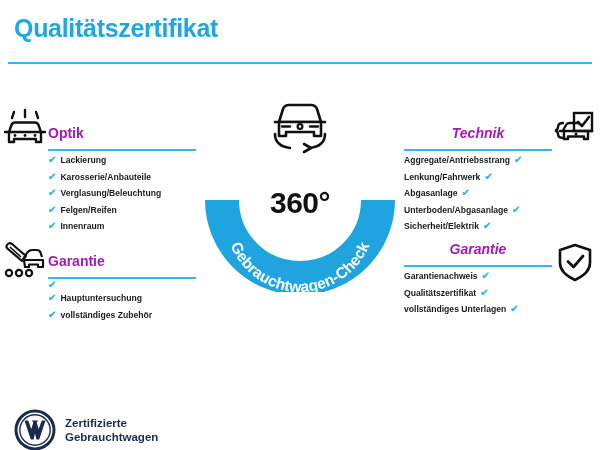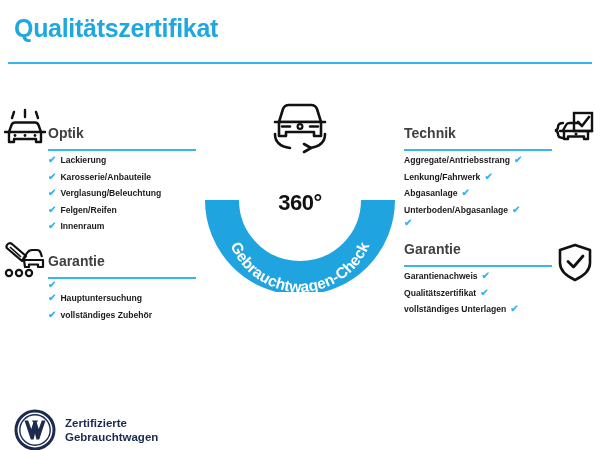--- a/index.html
+++ b/index.html
@@ -46,21 +46,21 @@
   .section {
     position: absolute;
   }
   .sec-head {
     position: relative;
     height: 28px;
   }
   .sec-title {
     font-size: 14px;
     font-weight: bold;
-    color: #404040;
+    color: #a21caf;
     line-height: 18px;
     white-space: nowrap;
   }
   .sec-rule {
     position: absolute;
     left: 0;
     right: 0;
     bottom: 1px;
     height: 2px;
     background: #35b6ef;
@@ -86,21 +86,21 @@
     font-weight: bold;
     line-height: 10px;
     flex: 0 0 auto;
   }
 
   
   .col-left .sec-title { text-align: left; }
   .col-left .sec-list li { justify-content: flex-start; }
 
   
-  .col-right .sec-title { text-align: left; }
+  .col-right .sec-title { text-align: center; font-style: italic; }
   .col-right .sec-list li { justify-content: flex-start; }
 
   
   .sec-icon {
     position: absolute;
     width: 46px;
     height: 46px;
   }
 
   
@@ -116,21 +116,21 @@
     left: 0;
     top: 46px;
     width: 190px;
     height: 150px;
     display: flex;
     align-items: center;
     justify-content: center;
     pointer-events: none;
   }
   .badge-360 span {
-    font-size: 22px;
+    font-size: 30px;
     font-weight: bold;
     color: #111111;
     letter-spacing: -0.5px;
     transform: translateY(-14px);
   }
   .badge-car {
     position: absolute;
     left: 52px;
     top: 0px;
     width: 86px;
@@ -269,20 +269,21 @@
       </li>
       <li>
         <span>Abgasanlage</span>
         <span class="check">✔</span>
       </li>
       <li>
         <span>Unterboden/Abgasanlage</span>
         <span class="check">✔</span>
       </li>
       <li>
+        <span>Sicherheit/Elektrik</span>
         <span class="check">✔</span>
       </li>
     </ul>
   </div>
 
   <div class="sec-icon" style="left:552px; top:240px;">
     <svg viewBox="0 0 46 46" width="46" height="46">
       <path d="M23 5 L38 10 L38 23 Q38 33 23 40 Q8 33 8 23 L8 10 Z" stroke="#111" stroke-width="2.6" fill="none" stroke-linejoin="round"></path>
       <path d="M16 21.5 L21.5 27 L31 16" stroke="#111" stroke-width="2.8" fill="none" stroke-linecap="round" stroke-linejoin="round"></path>
     </svg>

